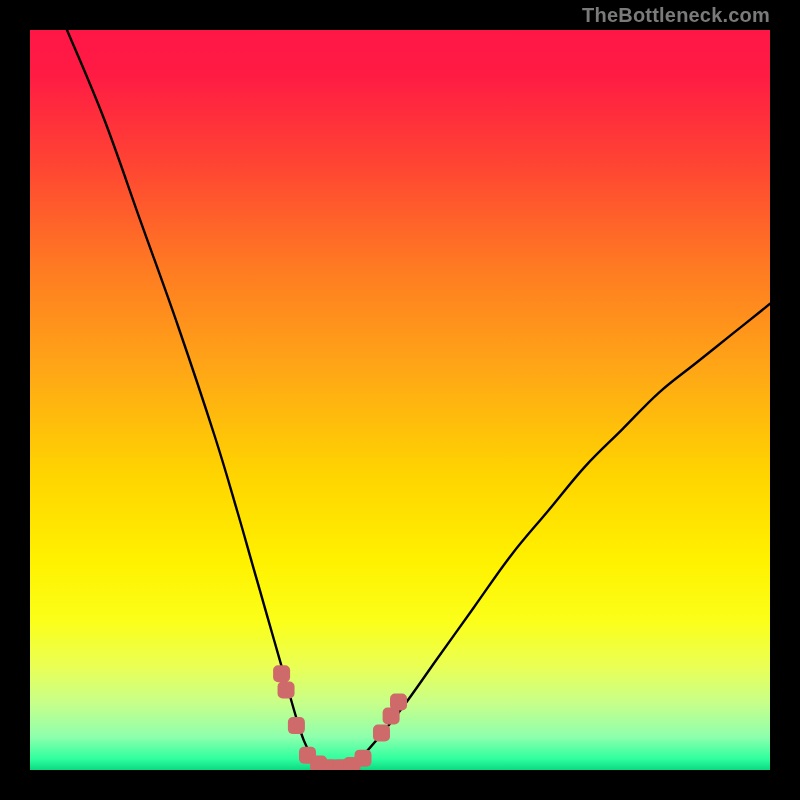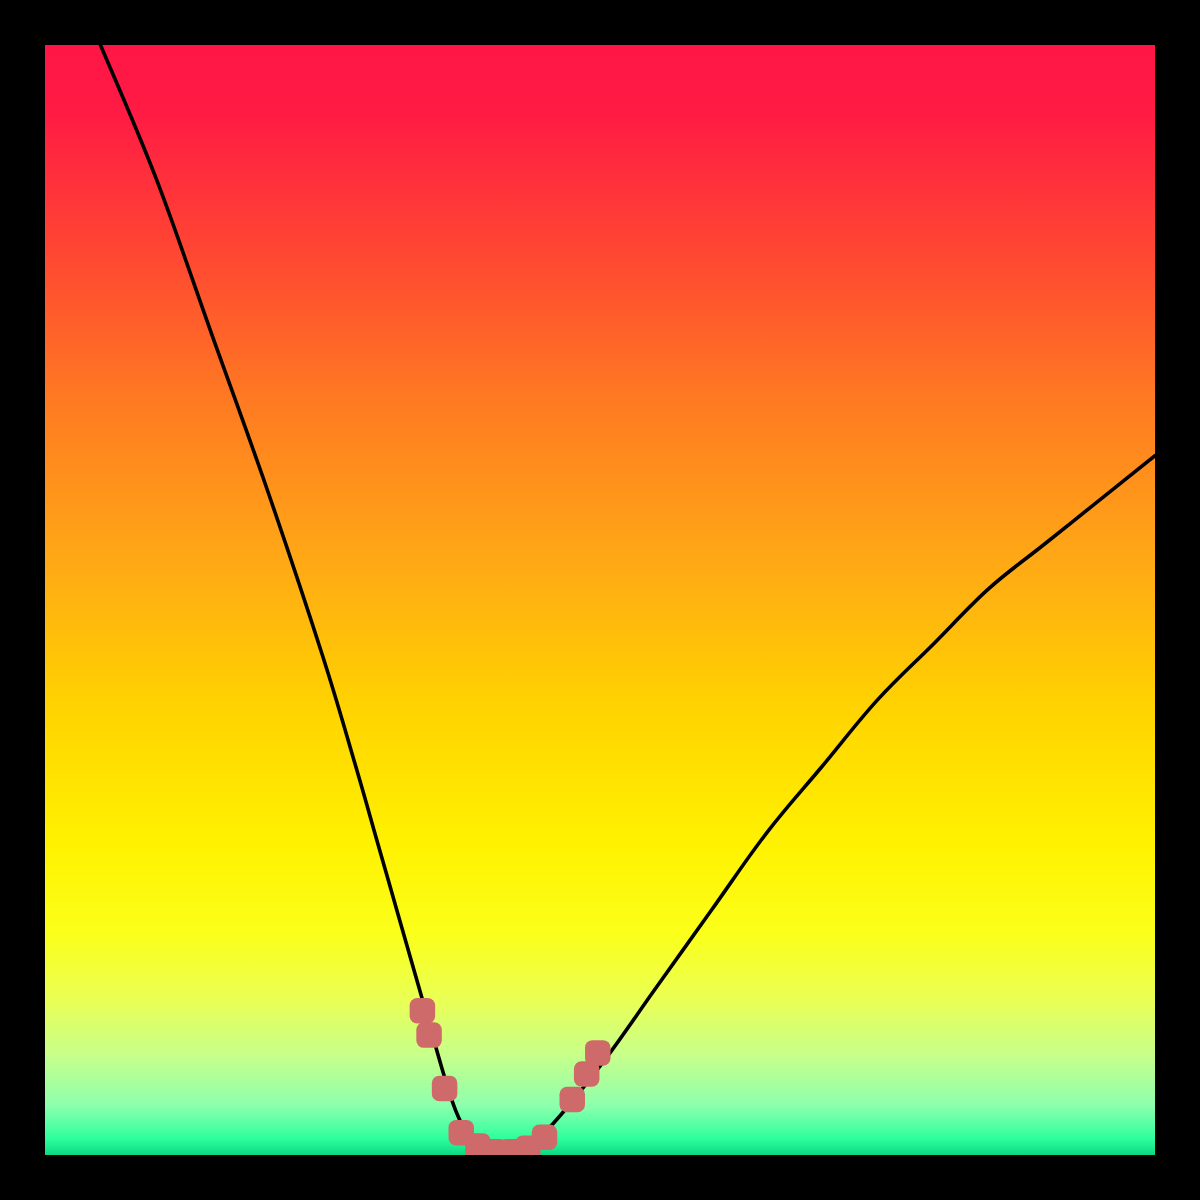--- a/index.html
+++ b/index.html
@@ -80,13 +80,14 @@
           <rect x="291.20" y="729.28" width="17" height="17" rx="5" ry="5" fill="#cf6a6a"></rect>
           <rect x="302.30" y="729.28" width="17" height="17" rx="5" ry="5" fill="#cf6a6a"></rect>
           <rect x="313.40" y="727.06" width="17" height="17" rx="5" ry="5" fill="#cf6a6a"></rect>
           <rect x="324.50" y="719.66" width="17" height="17" rx="5" ry="5" fill="#cf6a6a"></rect>
           <rect x="343.00" y="694.50" width="17" height="17" rx="5" ry="5" fill="#cf6a6a"></rect>
           <rect x="352.62" y="677.48" width="17" height="17" rx="5" ry="5" fill="#cf6a6a"></rect>
           <rect x="360.02" y="663.42" width="17" height="17" rx="5" ry="5" fill="#cf6a6a"></rect>
         </g>
     </svg>
   </div>
+  <div class="watermark">TheBottleneck.com</div>
 </div>
 
 </body></html>

